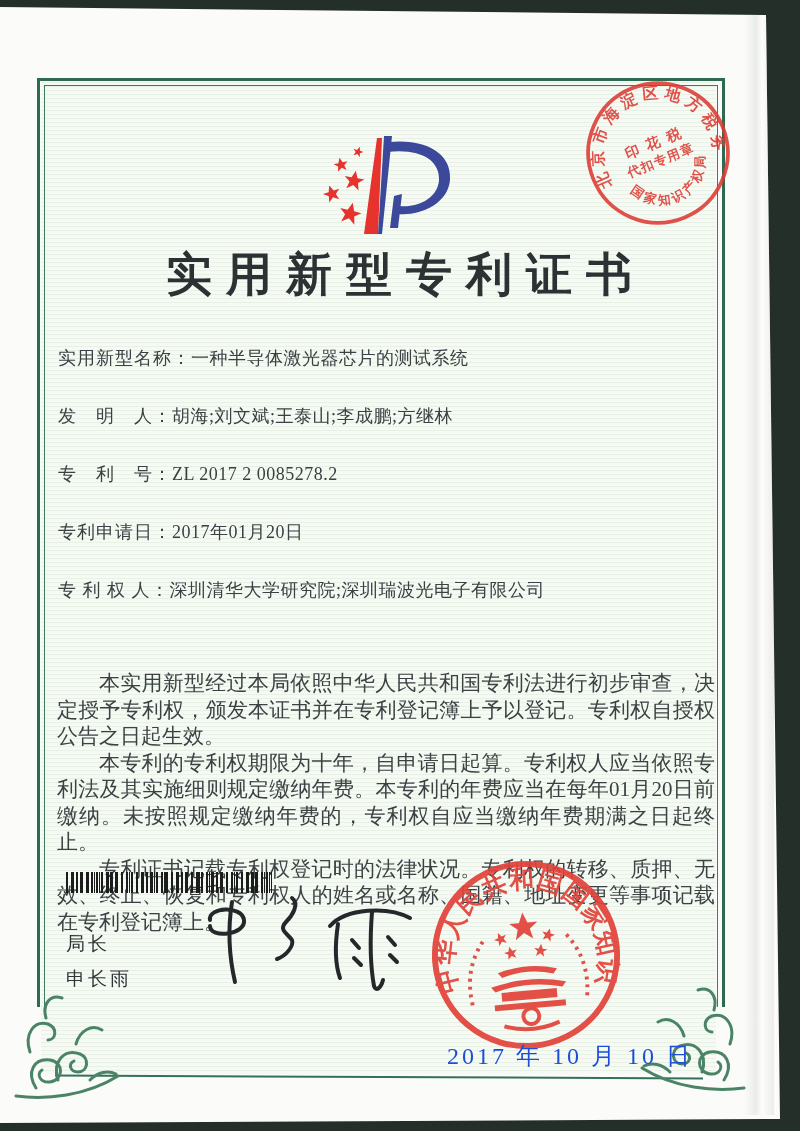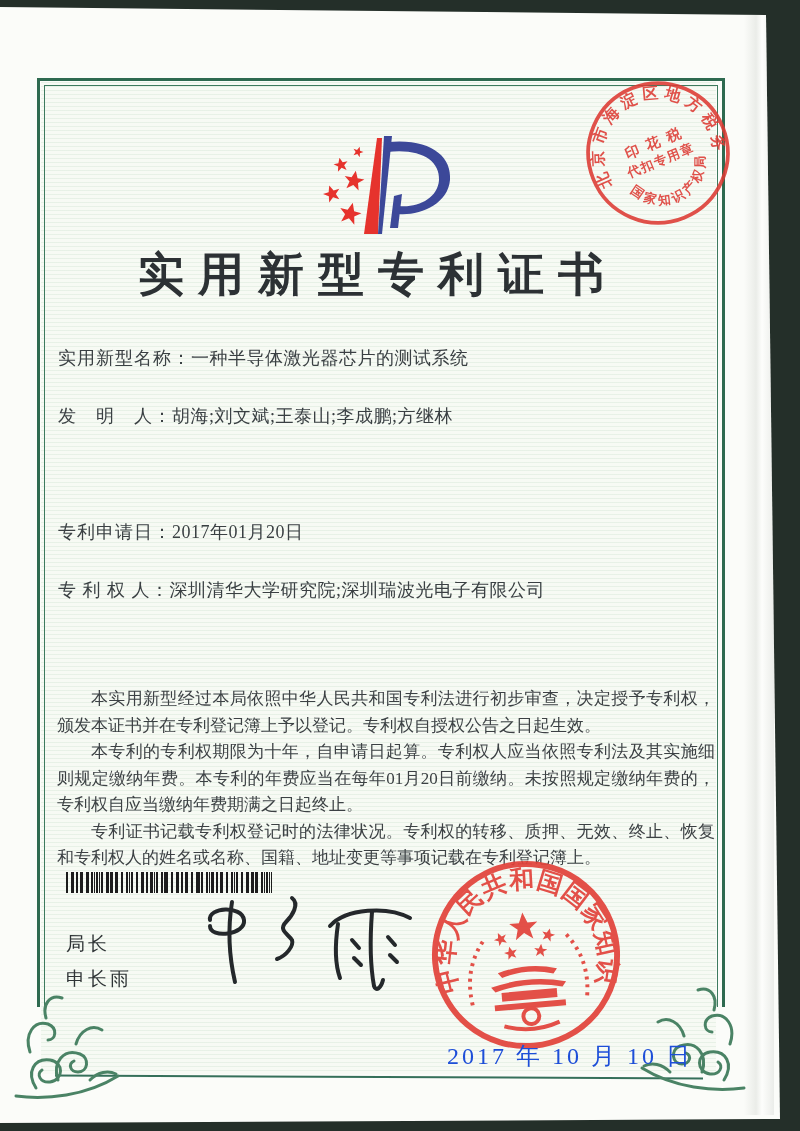--- a/index.html
+++ b/index.html
@@ -40,30 +40,30 @@
   .floral.left{left:6px;top:988px;}
   .floral.right{left:636px;top:980px;transform:scaleX(-1);}
   
   .cert-no{
     position:absolute;left:58px;top:128px;font-size:18px;color:#33393b;letter-spacing:2px;
   }
   .logo{position:absolute;left:302px;top:136px;width:160px;height:104px;}
   .tax-stamp{position:absolute;left:583px;top:78px;width:150px;height:150px;transform:rotate(-22deg);opacity:.88;}
   .title{
     position:absolute;left:0;top:244px;width:756px;text-align:center;
-    font-size:46px;font-weight:bold;color:#2c3134;letter-spacing:14px;
+    font-size:46px;font-weight:bold;color:#2c3134;letter-spacing:14px;padding-left:28px;
   }
   
   .field{position:absolute;left:58px;width:660px;font-size:18px;color:#3a4043;letter-spacing:.5px;white-space:nowrap;}
   .f0{top:346px}.f1{top:404px}.f2{top:462px}.f3{top:520px}.f4{top:578px}.f5{top:637px}
   .field .lab{letter-spacing:1px;}
   
   .body-text{
     position:absolute;left:57px;top:670px;width:658px;
-    font-size:17px;line-height:26.5px;color:#3c4144;text-align:justify;margin-top:16px;
+    font-size:21px;line-height:26.5px;color:#3c4144;text-align:justify;
   }
   .body-text p{margin:0;text-indent:2em;}
   
   .barcode{position:absolute;left:66px;top:872px;width:206px;height:21px;
     background:
       repeating-linear-gradient(90deg,#1c1c1c 0 2px,transparent 2px 5px),
       repeating-linear-gradient(90deg,#1c1c1c 0 1px,transparent 1px 7px),
       repeating-linear-gradient(90deg,#1c1c1c 0 1px,transparent 1px 11px);
   }
   .signer{position:absolute;left:66px;font-size:19px;color:#2e3335;
@@ -144,20 +144,21 @@
       </text>
       <text class="sealtxt" x="100" y="92" text-anchor="middle" fill="#dd3a33" font-size="19" letter-spacing="3">印 花 税</text>
       <text class="sealtxt" x="100" y="116" text-anchor="middle" fill="#dd3a33" font-size="17" letter-spacing="2">代扣专用章</text>
     </svg>
   </div>
 
   <div class="title z3">实用新型专利证书</div>
 
   <div class="field f1 z3"><span class="lab">发　明　人：</span><span>胡海;刘文斌;王泰山;李成鹏;方继林</span></div>
   <div class="field f0 z3"><span class="lab">实用新型名称：</span><span>一种半导体激光器芯片的测试系统</span></div>
+  <div class="field f2 z3"><span class="lab">专　利　号：</span><span>ZL 2017 2 0085278.2</span></div>
   <div class="field f3 z3"><span class="lab">专利申请日：</span><span>2017年01月20日</span></div>
   <div class="field f4 z3"><span class="lab">专 利 权 人：</span><span>深圳清华大学研究院;深圳瑞波光电子有限公司</span></div>
 
   <div class="body-text z3">
     <p>本实用新型经过本局依照中华人民共和国专利法进行初步审查，决定授予专利权，颁发本证书并在专利登记簿上予以登记。专利权自授权公告之日起生效。</p>
     <p>本专利的专利权期限为十年，自申请日起算。专利权人应当依照专利法及其实施细则规定缴纳年费。本专利的年费应当在每年01月20日前缴纳。未按照规定缴纳年费的，专利权自应当缴纳年费期满之日起终止。</p>
     <p>专利证书记载专利权登记时的法律状况。专利权的转移、质押、无效、终止、恢复和专利权人的姓名或名称、国籍、地址变更等事项记载在专利登记簿上。</p>
   </div>
 
   <div class="barcode z3"></div>

